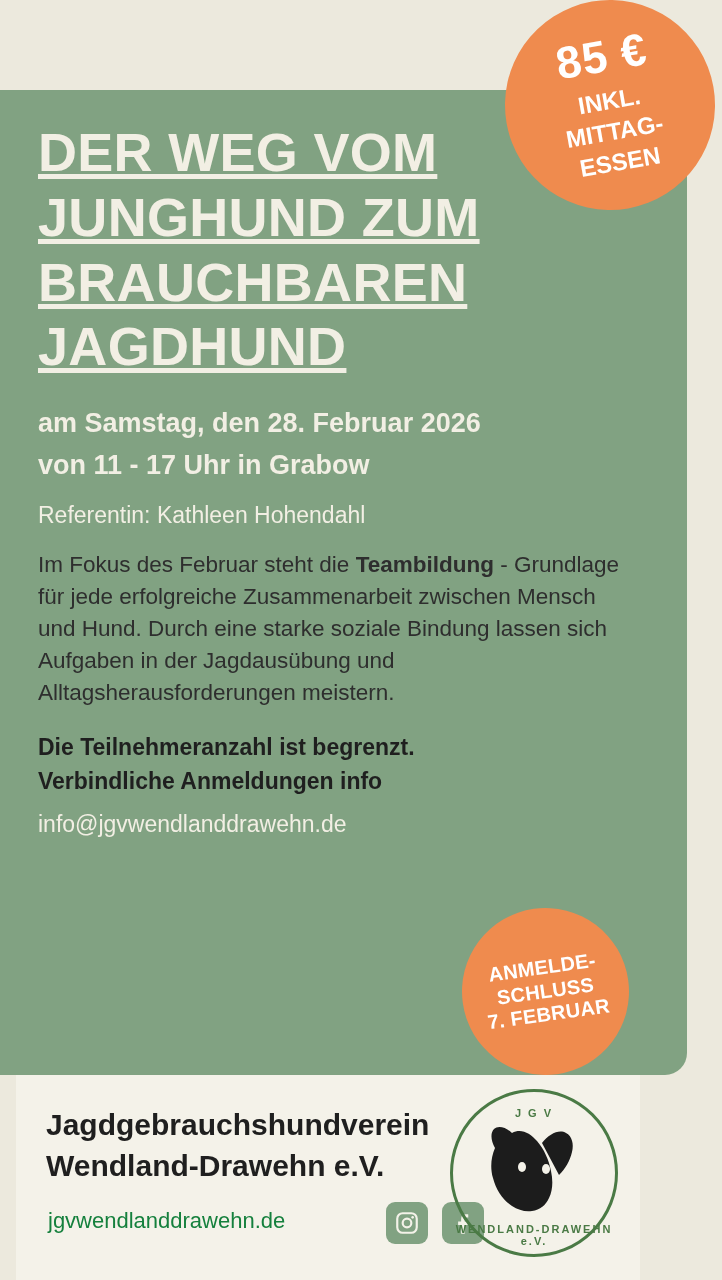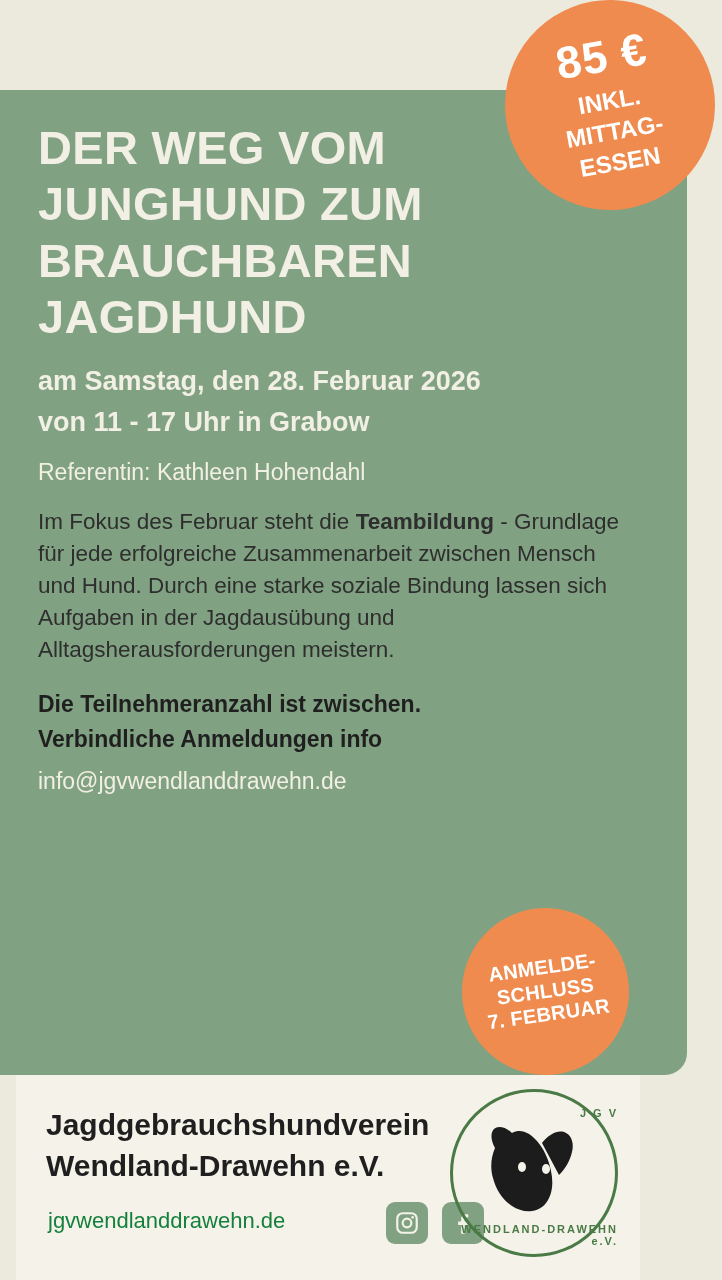--- a/index.html
+++ b/index.html
@@ -31,28 +31,29 @@
   }
 
   .content {
     position: absolute;
     left: 38px;
     top: 120px;
     width: 620px;
   }
 
   .headline {
-    font-size: 47px;
+    font-size: 54px;
     line-height: 1.20;
     font-weight: bold;
     color: #f2efe4;
     letter-spacing: 0.3px;
-    margin: 0 0 17px 0;
+    margin: 0 0 26px 0;
     width: 530px;
     text-transform: uppercase;
+    text-decoration: underline;
   }
 
   .subline {
     font-size: 27px;
     font-weight: bold;
     color: #f2efe4;
     line-height: 1.40;
     margin: 0 0 14px 0;
   }
 
@@ -190,21 +191,21 @@
   }
   .logo .ring {
     position: absolute;
     inset: 0;
     border-radius: 50%;
     border: 3px solid #4a7a45;
   }
   .logo-text-top, .logo-text-bottom {
     position: absolute;
     width: 100%;
-    text-align: right;
+    text-align: center;
     font-size: 11px;
     font-weight: bold;
     color: #4a7a45;
     letter-spacing: 2px;
   }
   .logo-text-top { top: 18px; }
   .logo-text-bottom { bottom: 10px; }
 </style>
 </head>
 <body>
@@ -217,21 +218,21 @@
     <h1 class="headline">DER WEG VOM JUNGHUND ZUM BRAUCHBAREN JAGDHUND</h1>
 
     <div class="subline">am Samstag, den 28. Februar 2026</div>
     <div class="subline" style="margin-top:-10px">von 11 - 17 Uhr in Grabow</div>
 
     <div class="referent">Referentin: Kathleen Hohendahl</div>
 
     <p class="para"><span>Im Fokus des Februar steht die </span><b>Teambildung</b><span> - Grundlage für jede erfolgreiche Zusammenarbeit zwischen Mensch und Hund. Durch eine starke soziale Bindung lassen sich Aufgaben in der Jagdausübung und Alltagsherausforderungen meistern.</span></p>
 
 
-    <div class="limit">Die Teilnehmeranzahl ist zwischen.</div>
+    <div class="limit">Die Teilnehmeranzahl ist begrenzt.</div>
     <div class="limit" style="margin-top:-8px">Verbindliche Anmeldungen info</div>
     <div class="email">info@jgvwendlanddrawehn.de</div>
   </div>
 
   <div class="price-badge">
     <div class="price">85 €</div>
     <div class="incl">INKL.</div>
     <div class="incl">MITTAG-</div>
     <div class="incl">ESSEN</div>
   </div>

